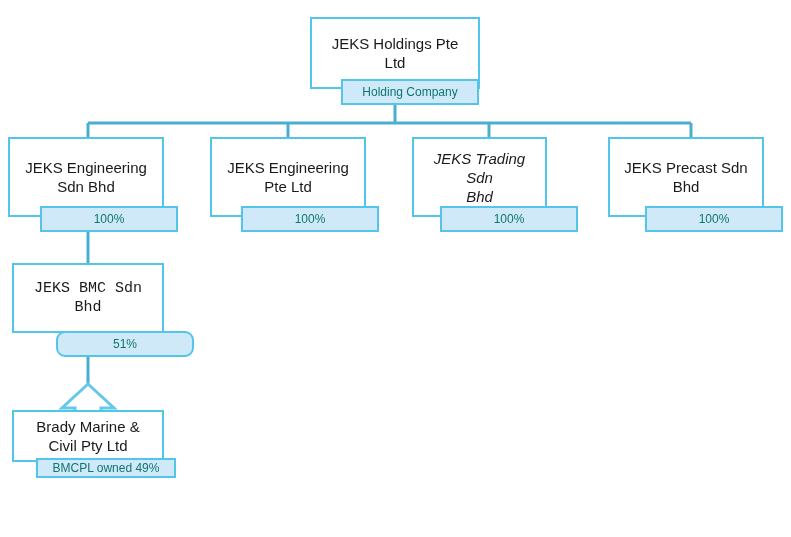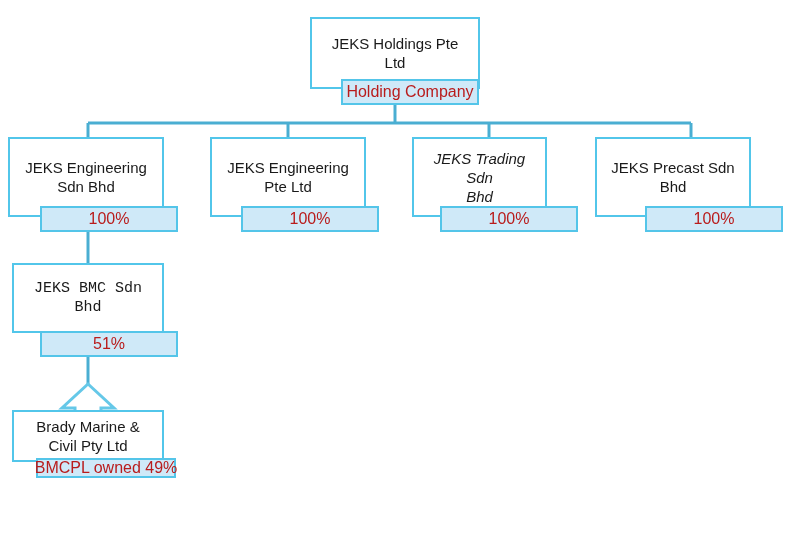--- a/index.html
+++ b/index.html
@@ -64,50 +64,50 @@
     box-sizing: border-box;
     background: #cfe9f8;
     border: 2px solid #54c5e9;
     display: flex;
     align-items: center;
     justify-content: center;
     z-index: 3;
   }
 
   .badge-label {
-    font-size: 16px;
+    font-size: 12px;
     line-height: 14px;
-    color: #b91c1c;
+    color: #0f766e;
     white-space: nowrap;
   }
 
   
   #node-root          { left: 310px; top: 17px;  width: 170px; height: 72px; }
   #node-root .node-box{ width: 170px; height: 72px; }
   #badge-root         { left: 341px; top: 79px;  width: 138px; height: 26px; }
 
   #node-eng-sdn           { left: 8px;  top: 137px; width: 156px; height: 80px; }
   #node-eng-sdn .node-box { width: 156px; height: 80px; }
   #badge-eng-sdn          { left: 40px; top: 206px; width: 138px; height: 26px; }
 
   #node-eng-pte           { left: 210px; top: 137px; width: 156px; height: 80px; }
   #node-eng-pte .node-box { width: 156px; height: 80px; }
   #badge-eng-pte          { left: 241px; top: 206px; width: 138px; height: 26px; }
 
   #node-trading           { left: 412px; top: 137px; width: 156px; height: 80px; }
   #node-trading .node-box { width: 135px; height: 80px; font-style: italic; }
   #badge-trading          { left: 440px; top: 206px; width: 138px; height: 26px; }
 
-  #node-precast           { left: 595px; top: 137px; width: 156px; height: 80px; }
+  #node-precast           { left: 608px; top: 137px; width: 156px; height: 80px; }
   #node-precast .node-box { width: 156px; height: 80px; }
   #badge-precast          { left: 645px; top: 206px; width: 138px; height: 26px; }
 
   #node-bmc           { left: 12px; top: 263px; width: 152px; height: 70px; font-family: Liberation Mono, monospace; }
   #node-bmc .node-box { width: 152px; height: 70px; }
-  #badge-bmc          { left: 40px; top: 331px; width: 138px; height: 26px; }
+  #badge-bmc          { left: 56px; top: 331px; width: 138px; height: 26px; border-radius: 9px; }
 
   #node-brady           { left: 12px; top: 410px; width: 168px; height: 52px; }
   #node-brady .node-box { width: 152px; height: 52px; }
   #badge-brady          { left: 36px; top: 458px; width: 140px; height: 20px; }
 </style>
 </head>
 <body>
 
 <div id="chart-canvas">
 

